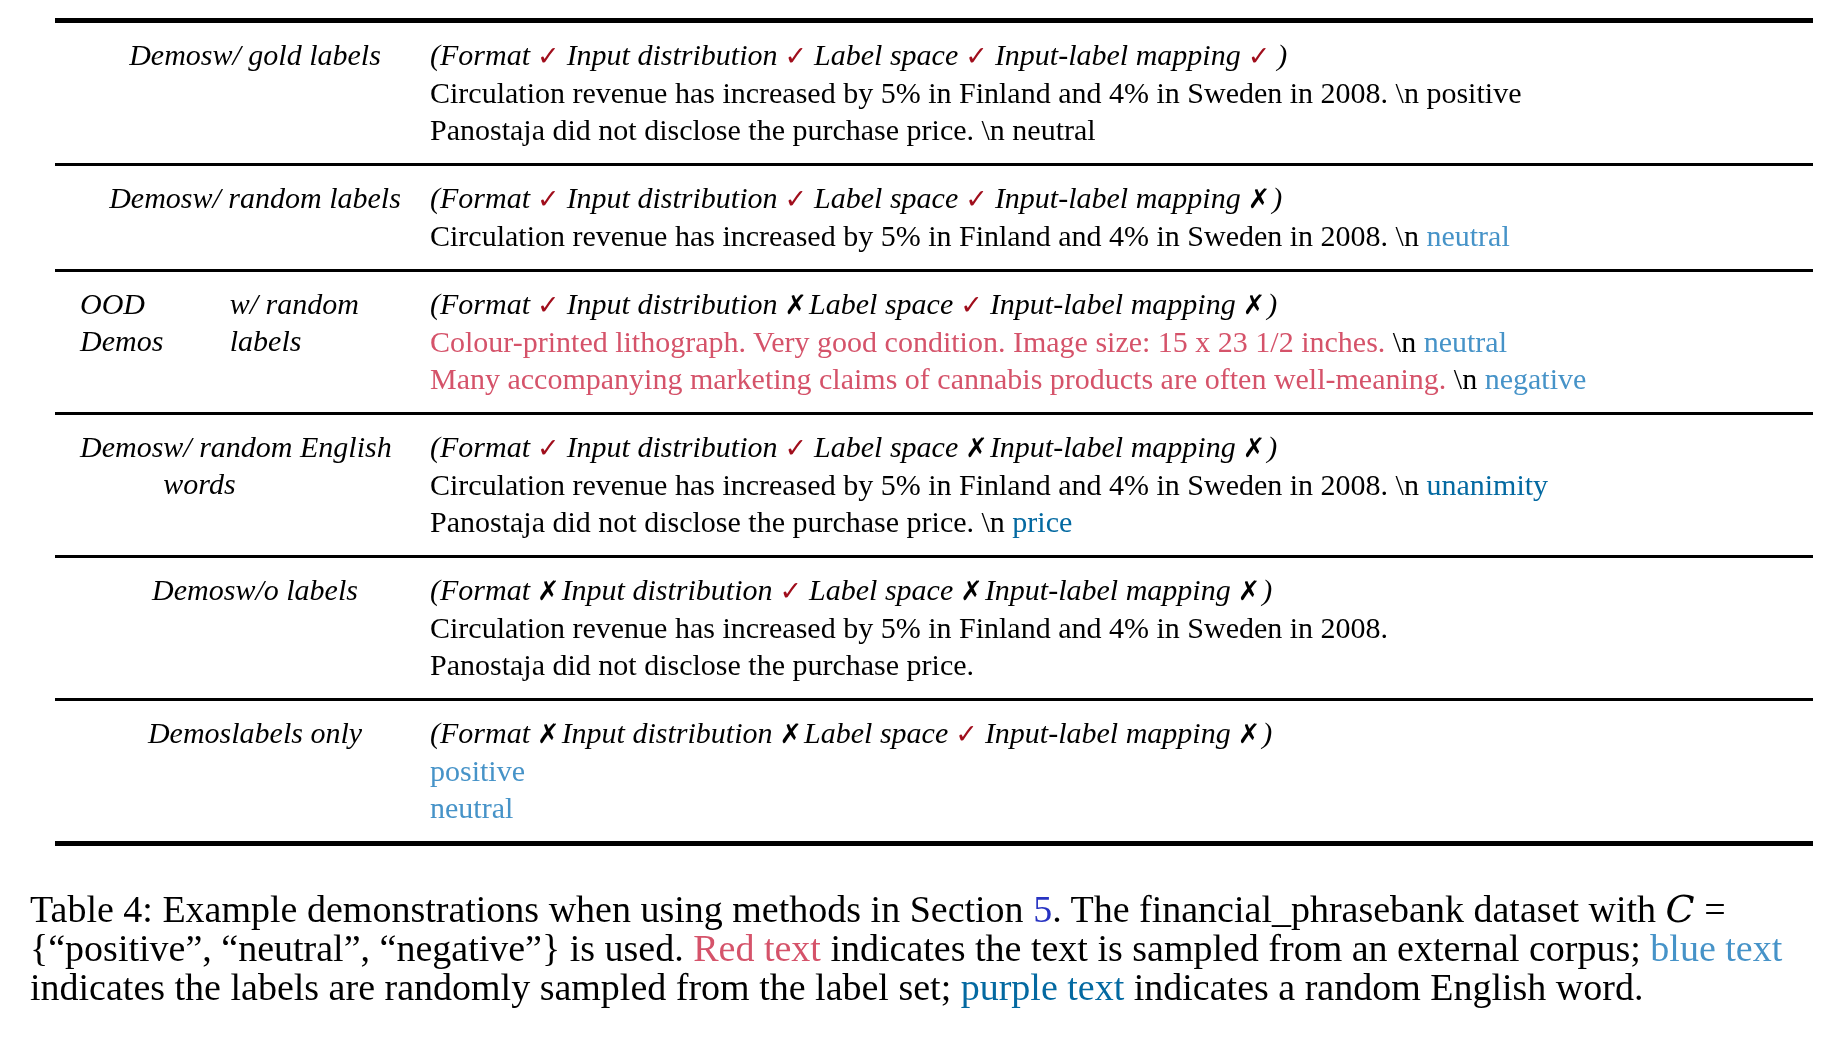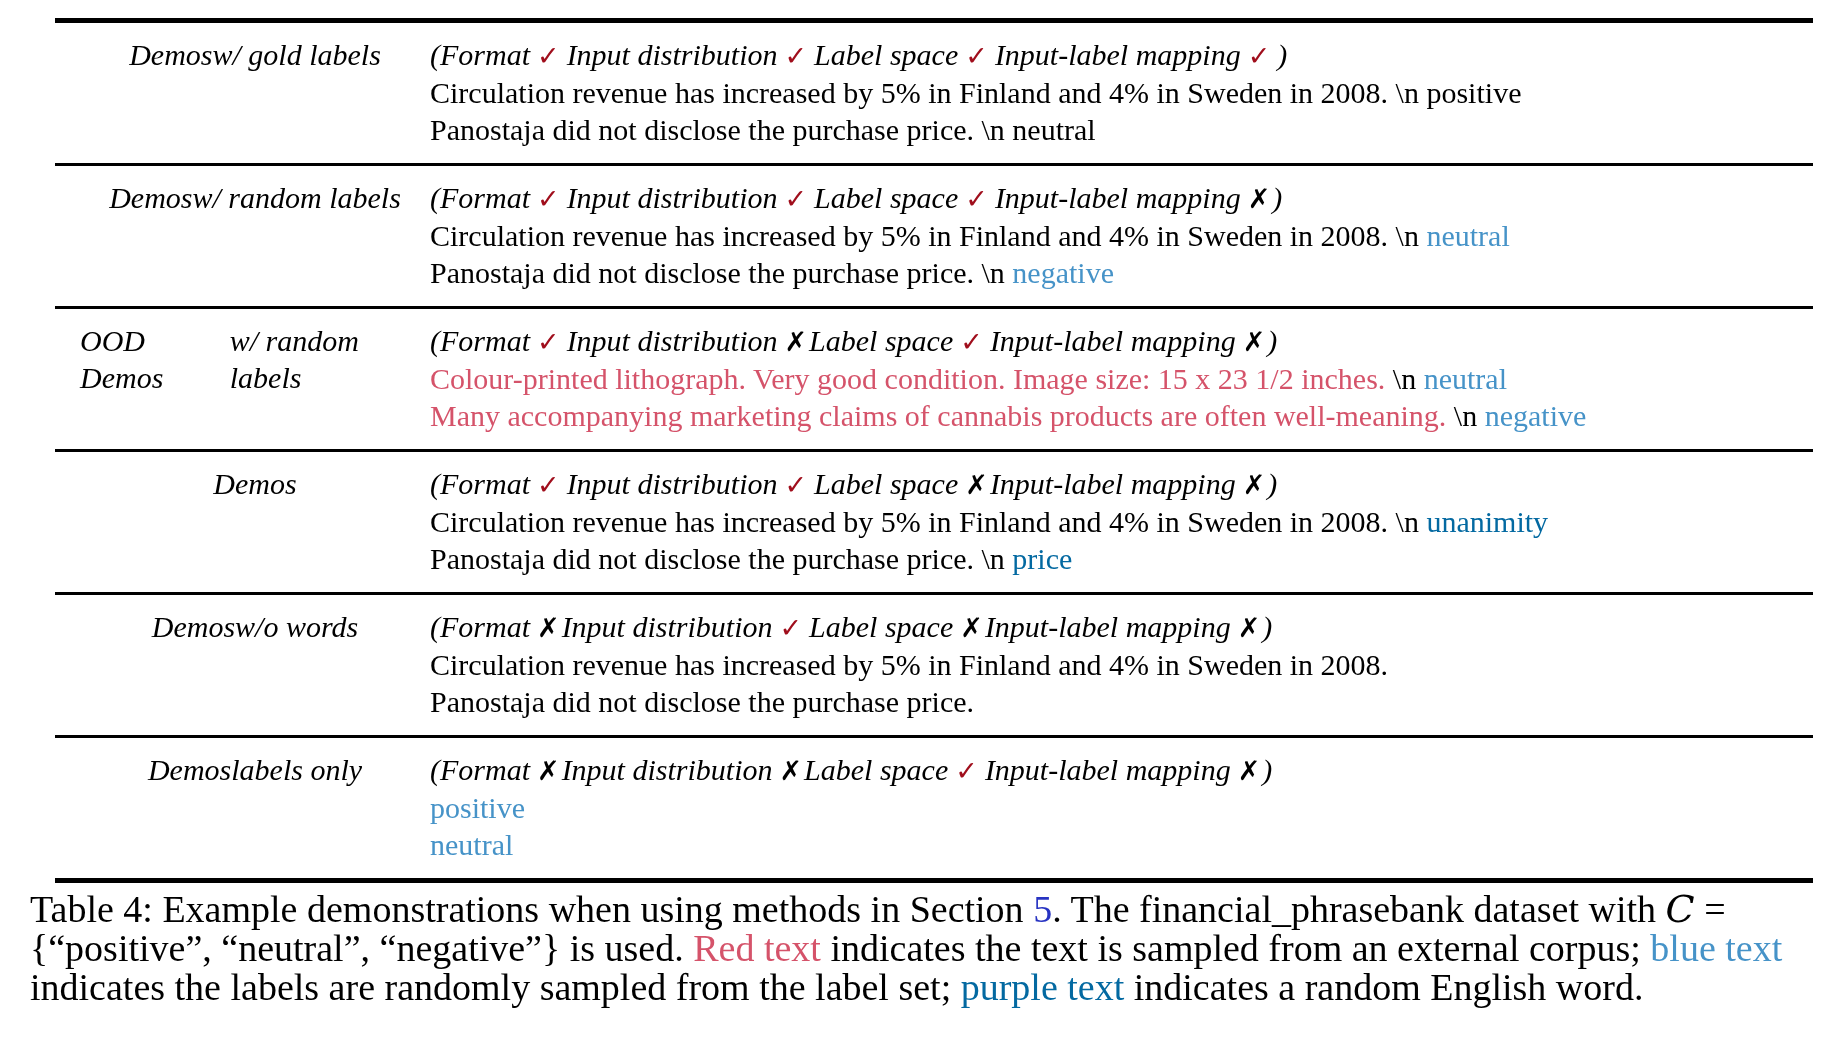--- a/index.html
+++ b/index.html
@@ -53,48 +53,48 @@
       </div>
     </div>
     <div class="row">
       <div class="label-col">
         <div class="label-line">Demos</div>
         <div class="label-line">w/ random labels</div>
       </div>
       <div class="content-col">
         <div class="criteria"><span>(</span><span class="crit-name">Format</span><span class="mark mark-check">✓</span><span class="crit-name">Input distribution</span><span class="mark mark-check">✓</span><span class="crit-name">Label space</span><span class="mark mark-check">✓</span><span class="crit-name">Input-label mapping</span><span class="mark mark-cross">✗</span><span>)</span></div>
         <div class="demo-line"><span>Circulation revenue has increased by 5% in Finland and 4% in Sweden in 2008. \n </span><span class="c-blue">neutral</span></div>
-        <div class="demo-line"><span>Panostaja did not disclose the purchase price. \n </span><span class="c-blue">negative</span></div>
       </div>
     </div>
     <div class="row">
       <div class="label-col">
         <div class="label-line">OOD Demos</div>
         <div class="label-line">w/ random labels</div>
       </div>
       <div class="content-col">
         <div class="criteria"><span>(</span><span class="crit-name">Format</span><span class="mark mark-check">✓</span><span class="crit-name">Input distribution</span><span class="mark mark-cross">✗</span><span class="crit-name">Label space</span><span class="mark mark-check">✓</span><span class="crit-name">Input-label mapping</span><span class="mark mark-cross">✗</span><span>)</span></div>
         <div class="demo-line"><span class="c-red">Colour-printed lithograph. Very good condition. Image size: 15 x 23 1/2 inches.</span><span> \n </span><span class="c-blue">neutral</span></div>
         <div class="demo-line"><span class="c-red">Many accompanying marketing claims of cannabis products are often well-meaning.</span><span> \n </span><span class="c-blue">negative</span></div>
       </div>
     </div>
     <div class="row">
       <div class="label-col">
         <div class="label-line">Demos</div>
+        <div class="label-line">w/ random English words</div>
       </div>
       <div class="content-col">
         <div class="criteria"><span>(</span><span class="crit-name">Format</span><span class="mark mark-check">✓</span><span class="crit-name">Input distribution</span><span class="mark mark-check">✓</span><span class="crit-name">Label space</span><span class="mark mark-cross">✗</span><span class="crit-name">Input-label mapping</span><span class="mark mark-cross">✗</span><span>)</span></div>
         <div class="demo-line"><span>Circulation revenue has increased by 5% in Finland and 4% in Sweden in 2008. \n </span><span class="c-purple">unanimity</span></div>
         <div class="demo-line"><span>Panostaja did not disclose the purchase price. \n </span><span class="c-purple">price</span></div>
       </div>
     </div>
     <div class="row">
       <div class="label-col">
         <div class="label-line">Demos</div>
-        <div class="label-line">w/o words</div>
+        <div class="label-line">w/o labels</div>
       </div>
       <div class="content-col">
         <div class="criteria"><span>(</span><span class="crit-name">Format</span><span class="mark mark-cross">✗</span><span class="crit-name">Input distribution</span><span class="mark mark-check">✓</span><span class="crit-name">Label space</span><span class="mark mark-cross">✗</span><span class="crit-name">Input-label mapping</span><span class="mark mark-cross">✗</span><span>)</span></div>
         <div class="demo-line"><span>Circulation revenue has increased by 5% in Finland and 4% in Sweden in 2008.</span></div>
         <div class="demo-line"><span>Panostaja did not disclose the purchase price.</span></div>
       </div>
     </div>
     <div class="row">
       <div class="label-col">
         <div class="label-line">Demos</div>

